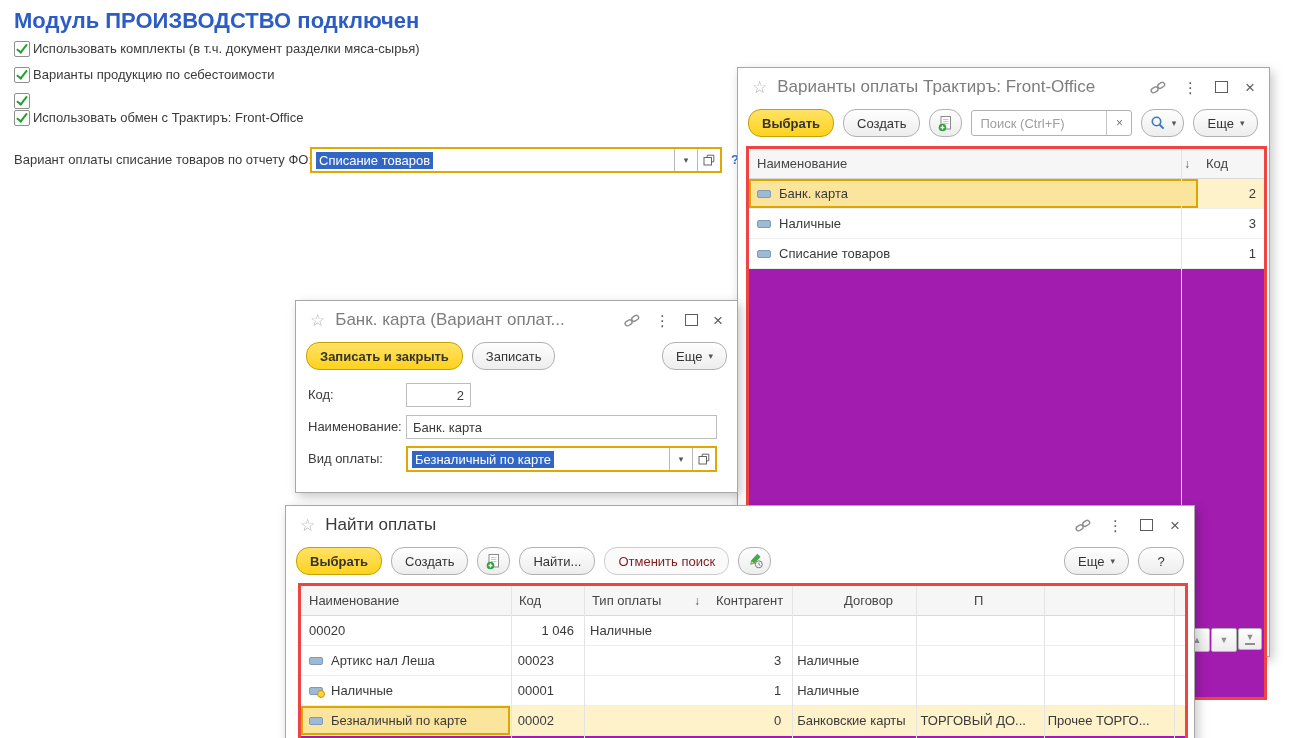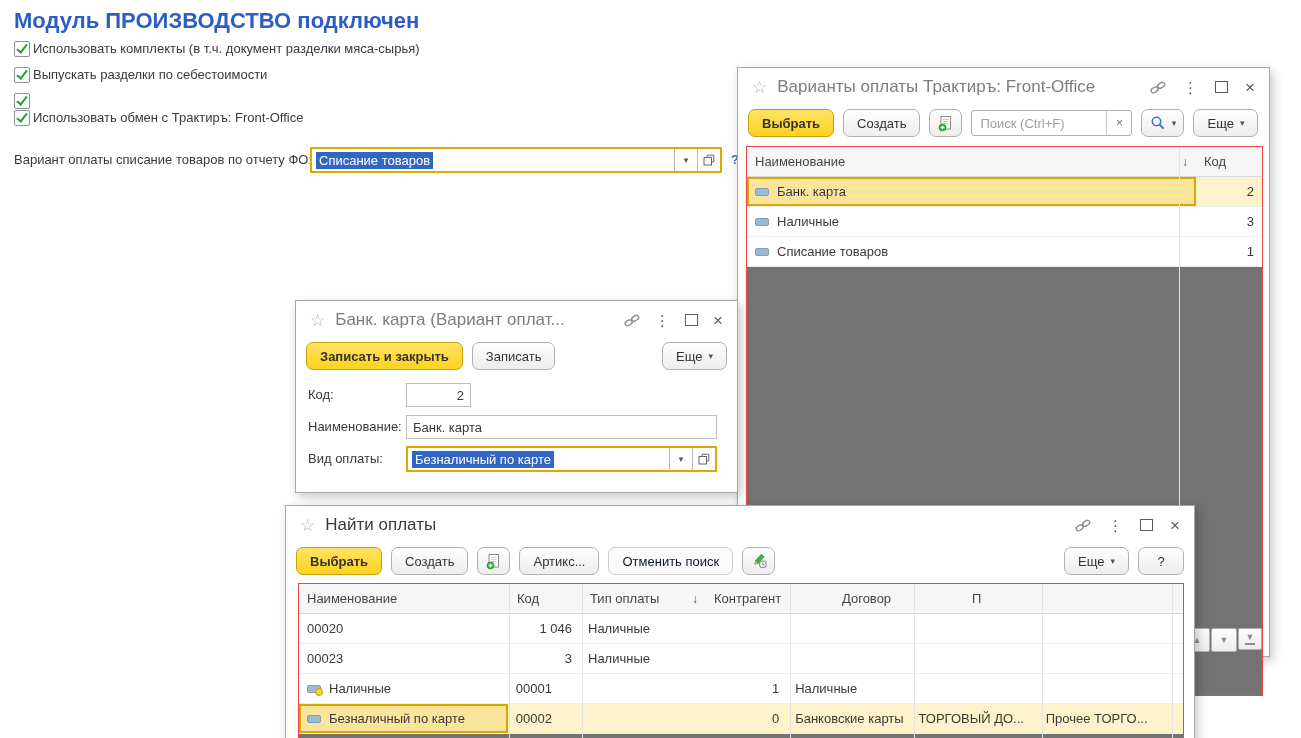--- a/index.html
+++ b/index.html
@@ -12,44 +12,44 @@
   .titlebar{display:flex;align-items:center;height:38px;padding:0 14px;white-space:nowrap}
   .star{color:#b3b3b3;font-size:17px;margin-right:10px;flex:0 0 auto}
   .wtitle{font-size:17px;color:#7d7d7d;overflow:hidden;text-overflow:ellipsis}
   .wtitle.dark{color:#3a3a3a}
   .tb-icons{margin-left:auto;display:flex;align-items:center;gap:17px}
   .tb-icons .dots{font-size:15px;color:#5c5c5c;line-height:1}
   .maxbox{width:11px;height:10px;border:1px solid #5c5c5c;display:inline-block}
   .closex{font-size:17px;color:#5c5c5c;line-height:1}
   
   .btn{display:inline-flex;align-items:center;justify-content:center;height:26px;padding:0 13px;
-       background:linear-gradient(#fefefe,#ededed);border:1px solid #b1b1b1;border-radius:7px;
+       background:linear-gradient(#fefefe,#ededed);border:1px solid #b1b1b1;border-radius:13px;
        color:#333;cursor:pointer;white-space:nowrap}
   .btn.primary{background:linear-gradient(#ffe266,#ffd21d);border-color:#c2a100;font-weight:bold}
-  .btn.disabled{color:#0f172a;border-color:#cdcdcd;background:#fafafa}
+  .btn.disabled{color:#7f1d1d;border-color:#cdcdcd;background:#fafafa}
   .btn .caret{font-size:9px;color:#555;margin-left:6px}
   .icon-btn{width:31px;padding:0}
   .toolbar{display:flex;align-items:center;gap:9px;padding:3px 10px 8px 10px}
   
   .field{border:1px solid #bdbdbd;background:#fff;height:24px;display:flex;align-items:center;padding:0 6px;box-sizing:border-box}
   .combo{display:flex;align-items:stretch;background:#fff;border:2px solid #e0a800;height:26px;box-sizing:border-box}
   .combo .val{flex:1;display:flex;align-items:center;padding:0 4px;overflow:hidden;white-space:nowrap}
   .seltext{background:#3166c5;color:#fff;padding:1px 3px}
   .combo .seg{width:22px;display:flex;align-items:center;justify-content:center;border-left:1px solid #b9b9b9;color:#555;font-size:9px}
   .searchbox{display:flex;align-items:stretch;border:1px solid #b1b1b1;border-radius:3px;height:26px;box-sizing:border-box;background:#fff}
   .searchbox input{border:none;outline:none;padding:0 8px;width:118px;font:inherit;color:#444;background:transparent}
   .searchbox input::placeholder{color:#9f9f9f}
   .searchbox .clear{width:24px;display:flex;align-items:center;justify-content:center;border-left:1px solid #c4c4c4;color:#777;font-size:12px}
   
   .cbrow{position:absolute;left:14px;display:flex;gap:3px;height:18px}
   .cb{width:14px;height:14px;border:1px solid #8f8f8f;border-radius:2px;background:#fff;position:relative;flex:0 0 auto}
   .cb::after{content:"";position:absolute;left:4px;top:0px;width:4px;height:9px;
              border-right:2px solid #1fa32a;border-bottom:2px solid #1fa32a;transform:rotate(38deg)}
   
-  .grid{position:absolute;border:1px solid #ef4444;background:#737373;overflow:hidden}
+  .grid{position:absolute;border:3px solid #ef4444;background:#a21caf;overflow:hidden}
   .gh{display:flex;height:29px;background:#f6f6f6;border-bottom:1px solid #d9d9d9;color:#454545}
   .gh .hc{display:flex;align-items:center;padding:0 8px;box-sizing:border-box;overflow:hidden;white-space:nowrap}
   .gr{display:flex;height:29px;border-bottom:1px solid #eeeeee;position:relative;background:#fff}
   .gr.alt{background:#fafafa}
   .gr .c{display:flex;align-items:center;padding:0 8px;box-sizing:border-box;overflow:hidden;white-space:nowrap;gap:8px}
   .mark{width:12px;height:6px;background:#9db9d3;border:1px solid #7e9cba;border-radius:2px;flex:0 0 auto;position:relative}
   .mark.predef::after{content:"";position:absolute;right:-3px;bottom:-4px;width:6px;height:6px;border-radius:50%;
                       background:#ffcf3d;border:1px solid #c79a00}
   .sortarrow{margin-left:auto;color:#555;font-size:12px}
   .colline{position:absolute;top:0;bottom:0;width:1px;background:#e4e4e4;z-index:3;pointer-events:none}
@@ -82,21 +82,21 @@
 
 <div>
   <div id="cfg-title">Модуль ПРОИЗВОДСТВО подключен</div>
 
   <div class="cbrow" style="top:41px">
     <span class="cb"></span>
     <span>Использовать комплекты (в т.ч. документ разделки мяса-сырья)</span>
   </div>
   <div class="cbrow" style="top:67px">
     <span class="cb"></span>
-    <span>Выпускать разделки по себестоимости</span>
+    <span>Варианты продукцию по себестоимости</span>
   </div>
   <div class="cbrow" style="top:93px">
     <span class="cb"></span>
   </div>
   <div class="cbrow" style="top:110px">
     <span class="cb"></span>
     <span>Использовать обмен с Трактиръ: Front-Office</span>
   </div>
 
   <div id="cfg-label">Вариант оплаты списание товаров по отчету ФО:</div>
@@ -278,21 +278,21 @@
     <span class="btn icon-btn">
       <svg width="17" height="17" viewBox="0 0 17 17">
           <rect x="4" y="1.5" width="9.5" height="12.5" fill="#fff" stroke="#8a8a8a"></rect>
           <line x1="6" y1="4.5" x2="11.5" y2="4.5" stroke="#c9c9c9"></line>
           <line x1="6" y1="6.5" x2="11.5" y2="6.5" stroke="#c9c9c9"></line>
           <line x1="6" y1="8.5" x2="11.5" y2="8.5" stroke="#c9c9c9"></line>
           <circle cx="5.5" cy="12.5" r="3.8" fill="#2ea33a"></circle>
           <path d="M5.5 10.6v3.8 M3.6 12.5h3.8" stroke="#fff" stroke-width="1.3"></path>
         </svg>
     </span>
-    <span class="btn">Артикс...</span>
+    <span class="btn">Найти...</span>
     <span class="btn disabled">Отменить поиск</span>
     <span class="btn icon-btn">
       <svg width="18" height="16" viewBox="0 0 18 16">
           <g transform="rotate(42 8 7)">
             <rect x="6.6" y="0.5" width="3.8" height="8.5" fill="#3fae46" stroke="#2d8a33" stroke-width="0.6"></rect>
             <polygon points="6.6,9 10.4,9 8.5,12.4" fill="#e9cd86" stroke="#2d8a33" stroke-width="0.6"></polygon>
           </g>
           <circle cx="12.8" cy="11.3" r="3.5" fill="#f4f4f4" stroke="#7a7a7a"></circle>
           <path d="M12.8 9.5v1.9l1.5.9" fill="none" stroke="#7a7a7a"></path>
         </svg>
@@ -326,20 +326,24 @@
     <div class="gr">
       <div class="c p2">00020</div>
       <div class="c p3">1 046</div>
       <div class="c p4">Наличные</div>
       <div class="c p5"></div>
       <div class="c p6"></div>
       <div class="c p7"></div>
     </div>
 
     <div class="gr">
+      <div class="c p1">
+          <span class="mark"></span>
+          <span>Артикс нал Леша</span>
+        </div>
       <div class="c p2">00023</div>
       <div class="c p3">3</div>
       <div class="c p4">Наличные</div>
       <div class="c p5"></div>
       <div class="c p6"></div>
       <div class="c p7"></div>
     </div>
 
     <div class="gr">
       <div class="c p1">

